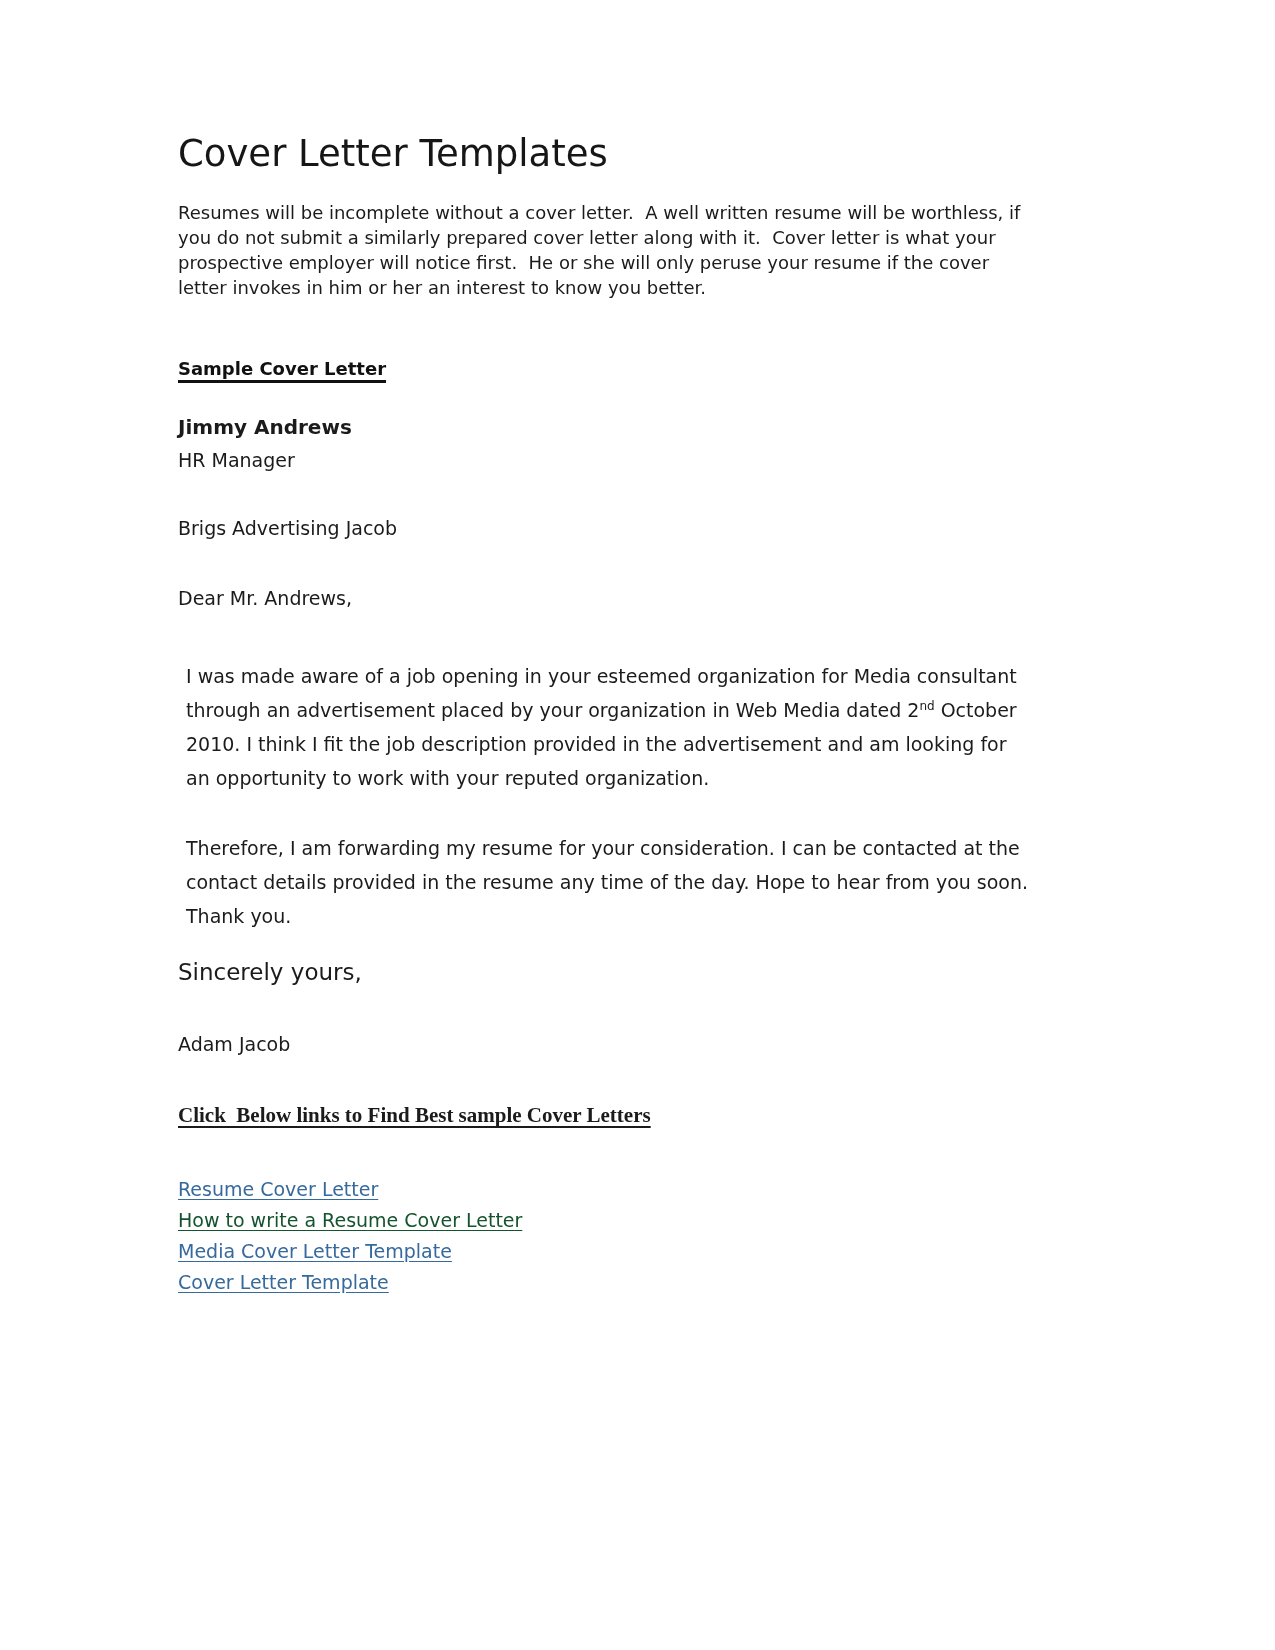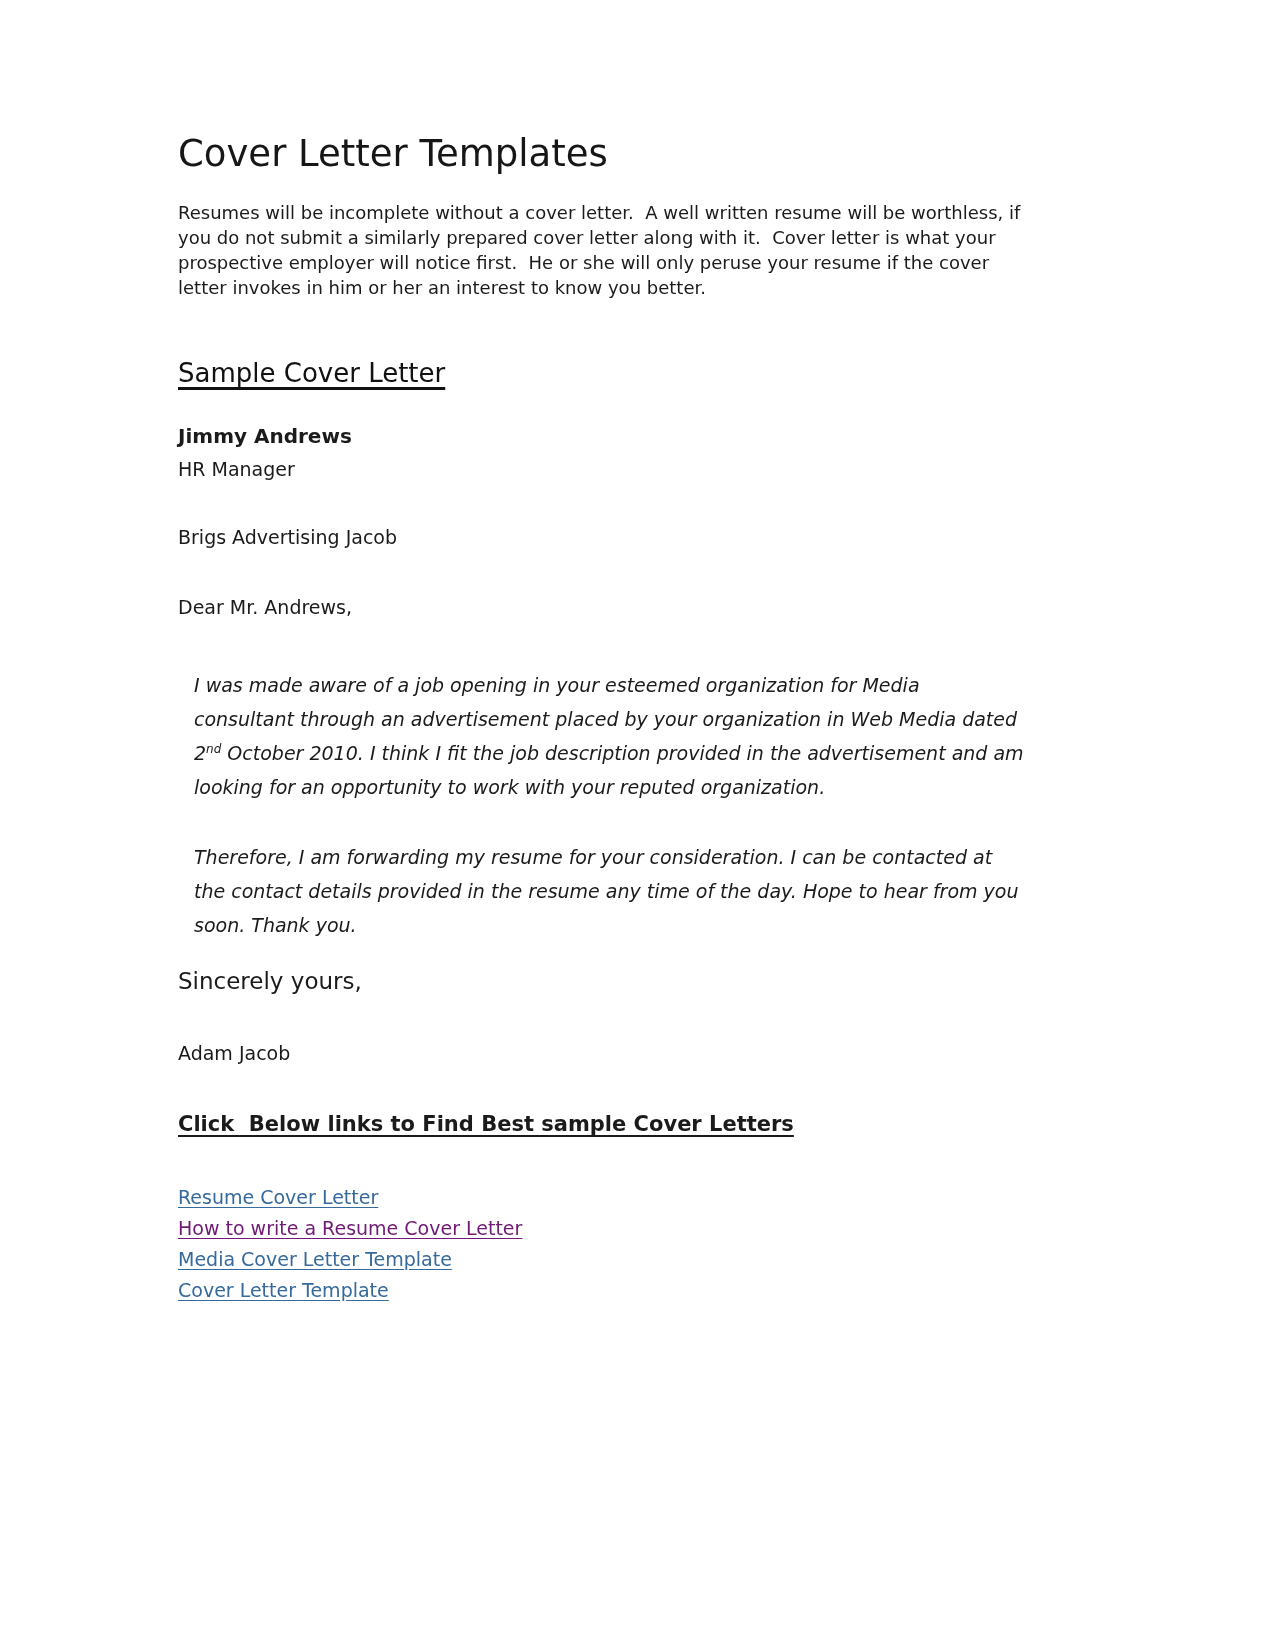--- a/index.html
+++ b/index.html
@@ -30,22 +30,22 @@
     color: #161616;
     letter-spacing: 0px;
   }
   .intro {
     font-size: 18px;
     line-height: 25px;
     margin: 0 0 58px 0;
     white-space: pre-wrap;
   }
   .section-heading {
-    font-size: 26px;
-    font-weight: 400;
+    font-size: 18px;
+    font-weight: 700;
     margin: 0 0 36px 0;
     color: #111;
   }
   .section-heading .underline {
     text-decoration: underline;
     text-decoration-thickness: 3px;
     text-underline-offset: 5px;
   }
   .recipient-name {
     font-size: 20px;
@@ -60,22 +60,21 @@
     font-size: 19px;
     margin: 0 0 48px 0;
   }
   .salutation {
     font-size: 19px;
     margin: 0 0 50px 0;
   }
   .letter-paragraph {
     font-size: 19px;
     line-height: 34px;
-    margin: 16px;
-    font-style: italic;
+    margin: 8px;
   }
   .para-gap {
     margin-top: 36px;
   }
   .letter-paragraph sup {
     font-size: 12px;
     line-height: 0;
   }
   .closing {
     font-size: 23px;
@@ -83,20 +82,21 @@
   }
   .signature {
     font-size: 19px;
     margin: 48px 0 0 0;
   }
   .links-heading {
     font-size: 21px;
     font-weight: 700;
     margin: 48px 0 8px 0;
     white-space: pre-wrap;
+    font-family: Liberation Serif, serif;
   }
   .links-heading .underline {
     text-decoration: underline;
     text-decoration-thickness: 2px;
     text-underline-offset: 4px;
   }
   .links-list {
     margin: 46px 0 0 0;
   }
   .links-list a {
@@ -132,19 +132,19 @@
     <p class="letter-paragraph para-gap">Therefore, I am forwarding my resume for your consideration. I can be contacted at the contact details provided in the resume any time of the day. Hope to hear from you soon. Thank you.</p>
 
     <p class="closing">Sincerely yours,</p>
 
     <p class="signature">Adam Jacob</p>
 
     <h3 class="links-heading"><span class="underline">Click  Below links to Find Best sample Cover Letters</span></h3>
 
     <div class="links-list">
       <a href="#" style="color: rgb(54, 105, 156);">Resume Cover Letter</a>
-      <a href="#" style="color: #701a75;">How to write a Resume Cover Letter</a>
+      <a href="#" style="color: #14532d;">How to write a Resume Cover Letter</a>
       <a href="#" style="color: rgb(54, 105, 156);">Media Cover Letter Template</a>
       <a href="#" style="color: rgb(54, 105, 156);">Cover Letter Template</a>
     </div>
 
   </div>
 </div>
 
 </body></html>

